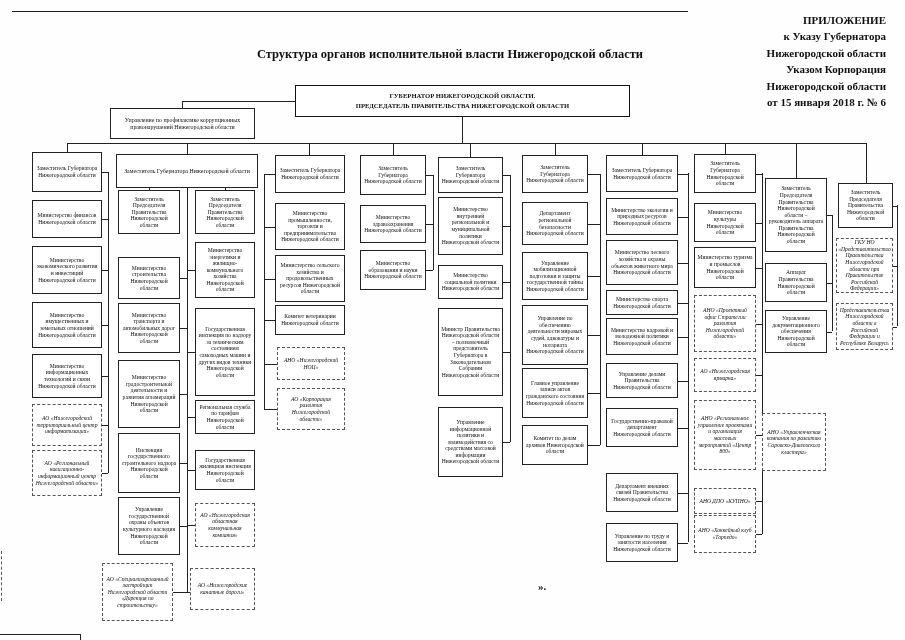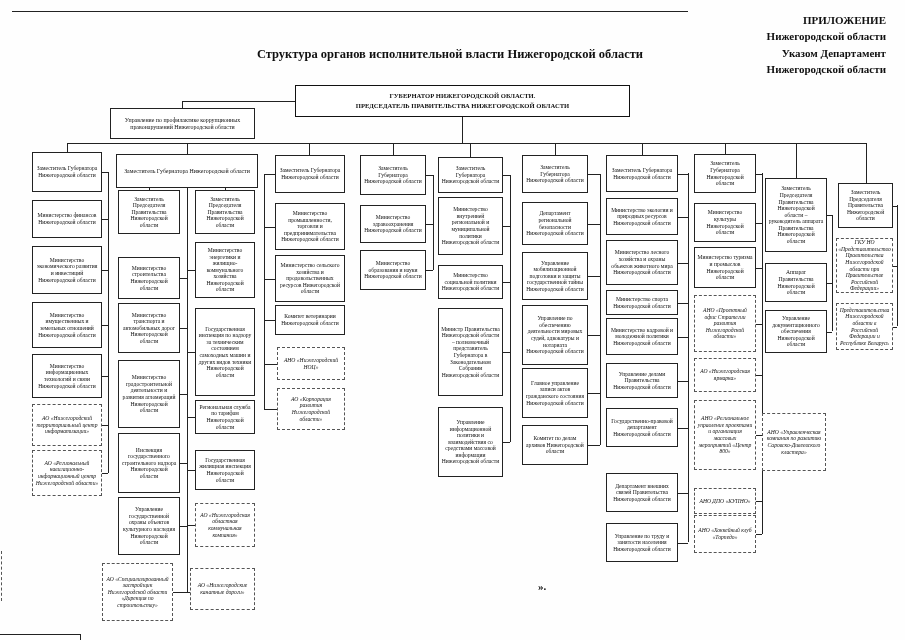--- a/index.html
+++ b/index.html
@@ -21,23 +21,25 @@
   #appendix .u{text-decoration:underline;}
   #closing-mark{position:absolute;left:538px;top:580px;font-size:11px;font-weight:bold;z-index:3;}
 </style>
 </head>
 <body>
 
 <div id="title">Структура органов исполнительной власти Нижегородской области</div>
 
 <div id="appendix">
   <div>ПРИЛОЖЕНИЕ</div>
+  <div>к Указу Губернатора</div>
   <div>Нижегородской области</div>
-  <div>Указом Департамент</div>
+  <div>Указом Корпорация</div>
   <div>Нижегородской области</div>
+  <div>от 15 января 2018 г. № 6</div>
 </div>
 
 <div id="closing-mark">».</div>
 
 <div id="chart">
     <div class="cline" style="left: 67px; top: 143px; width: 800px; height: 1px;"></div>
     <div class="cline" style="left: 462px; top: 117px; width: 1px; height: 26px;"></div>
     <div class="cline" style="left: 182px; top: 101px; width: 113px; height: 1px;"></div>
     <div class="cline" style="left: 182px; top: 101px; width: 1px; height: 7px;"></div>
     <div class="cline" style="left: 67px; top: 143px; width: 1px; height: 9px;"></div>

